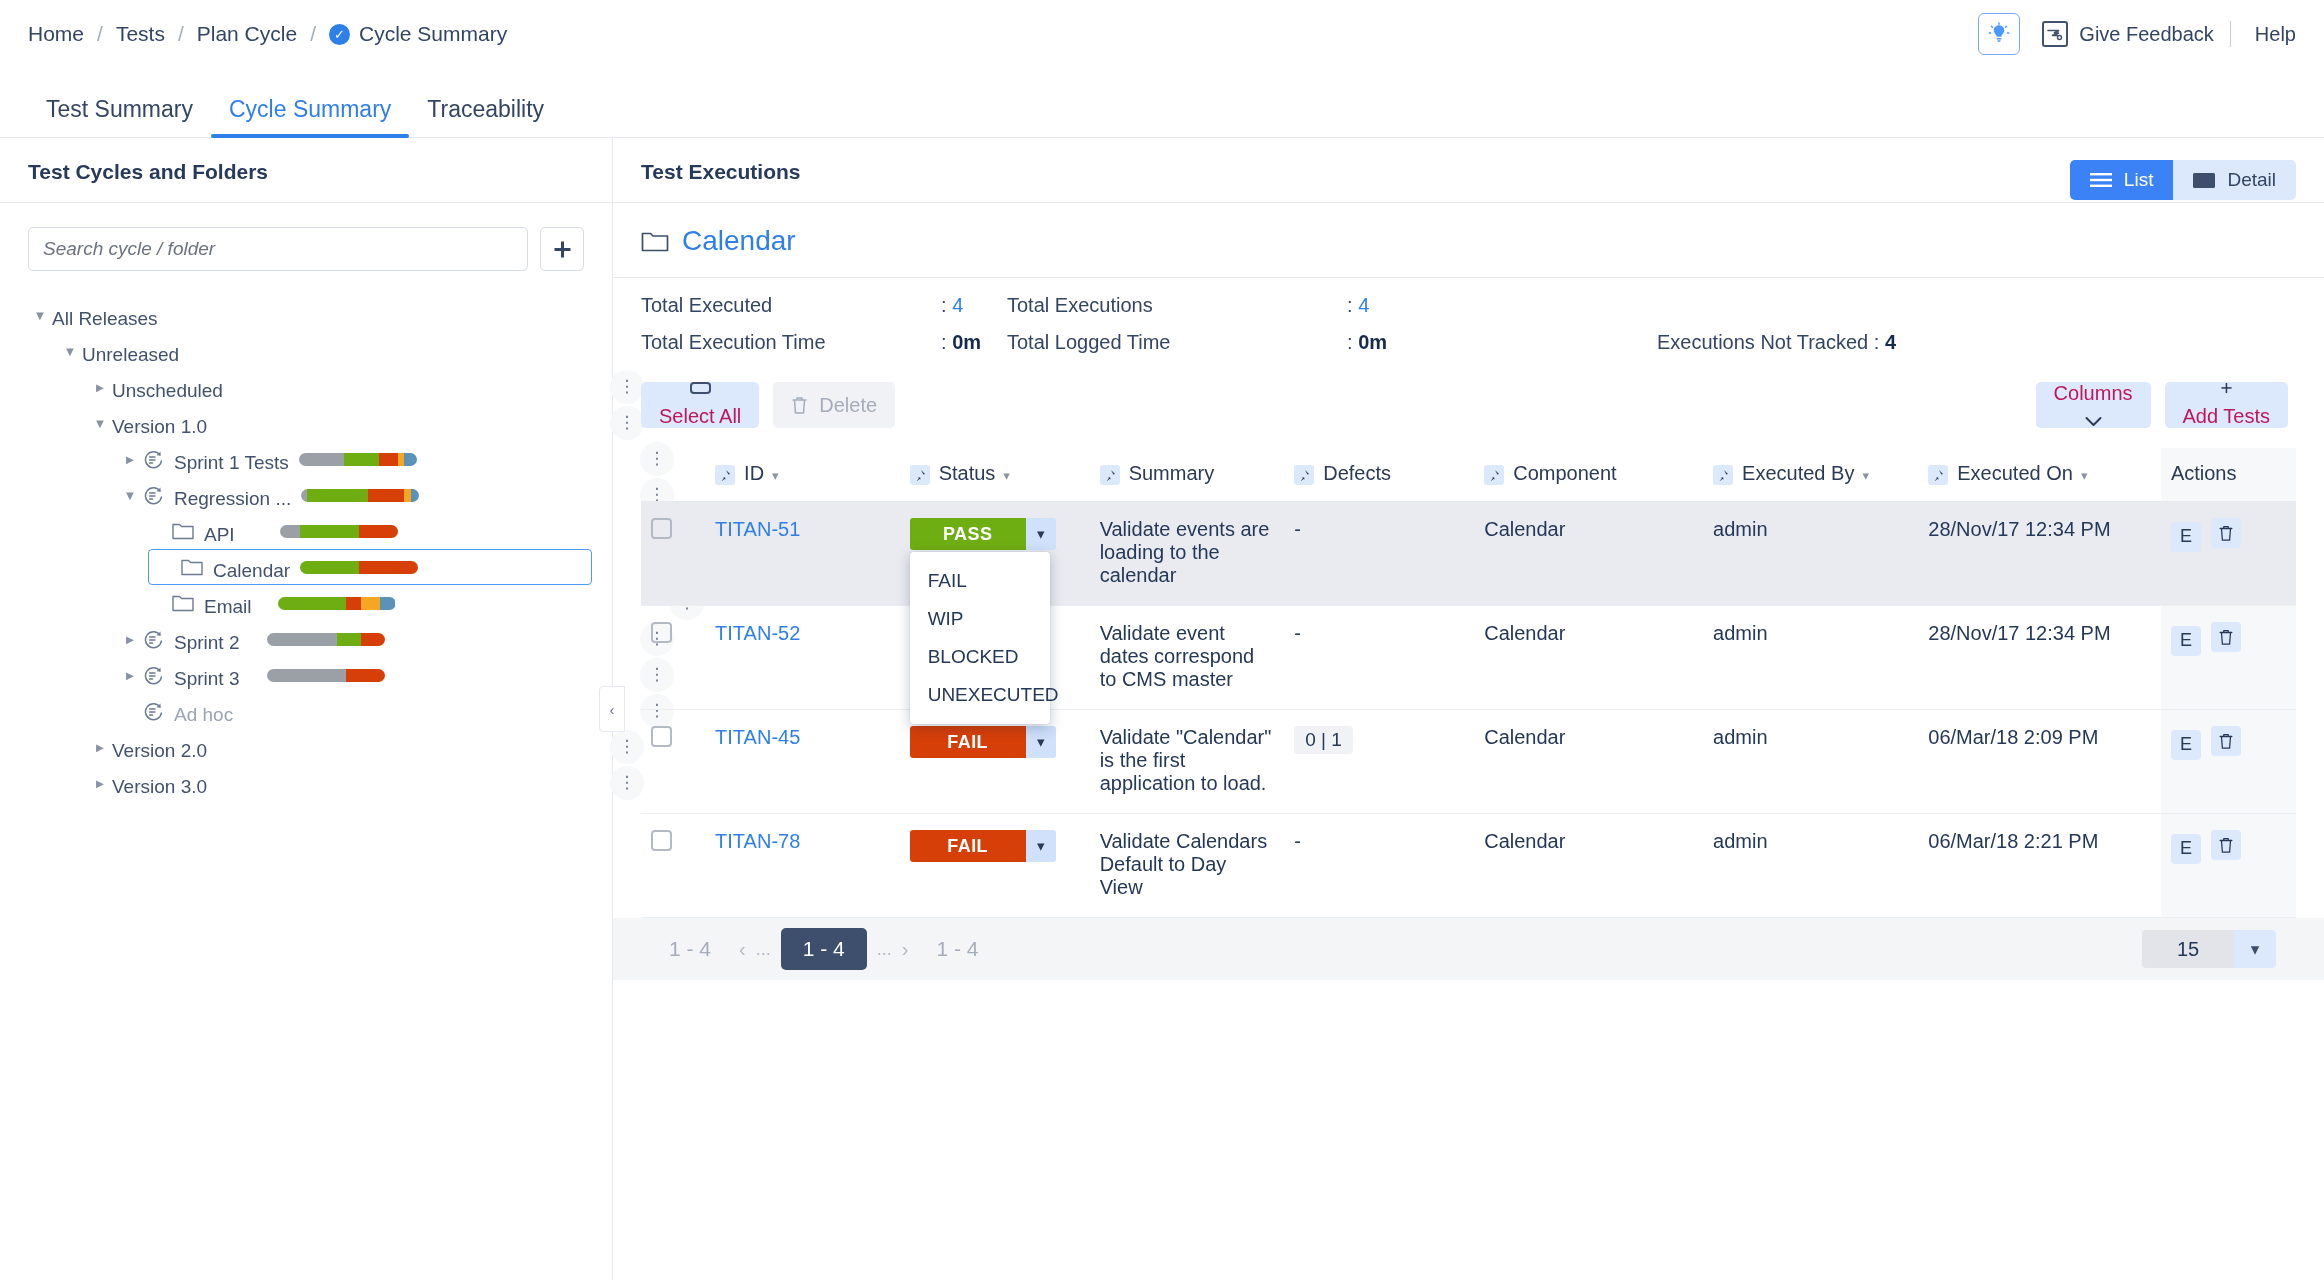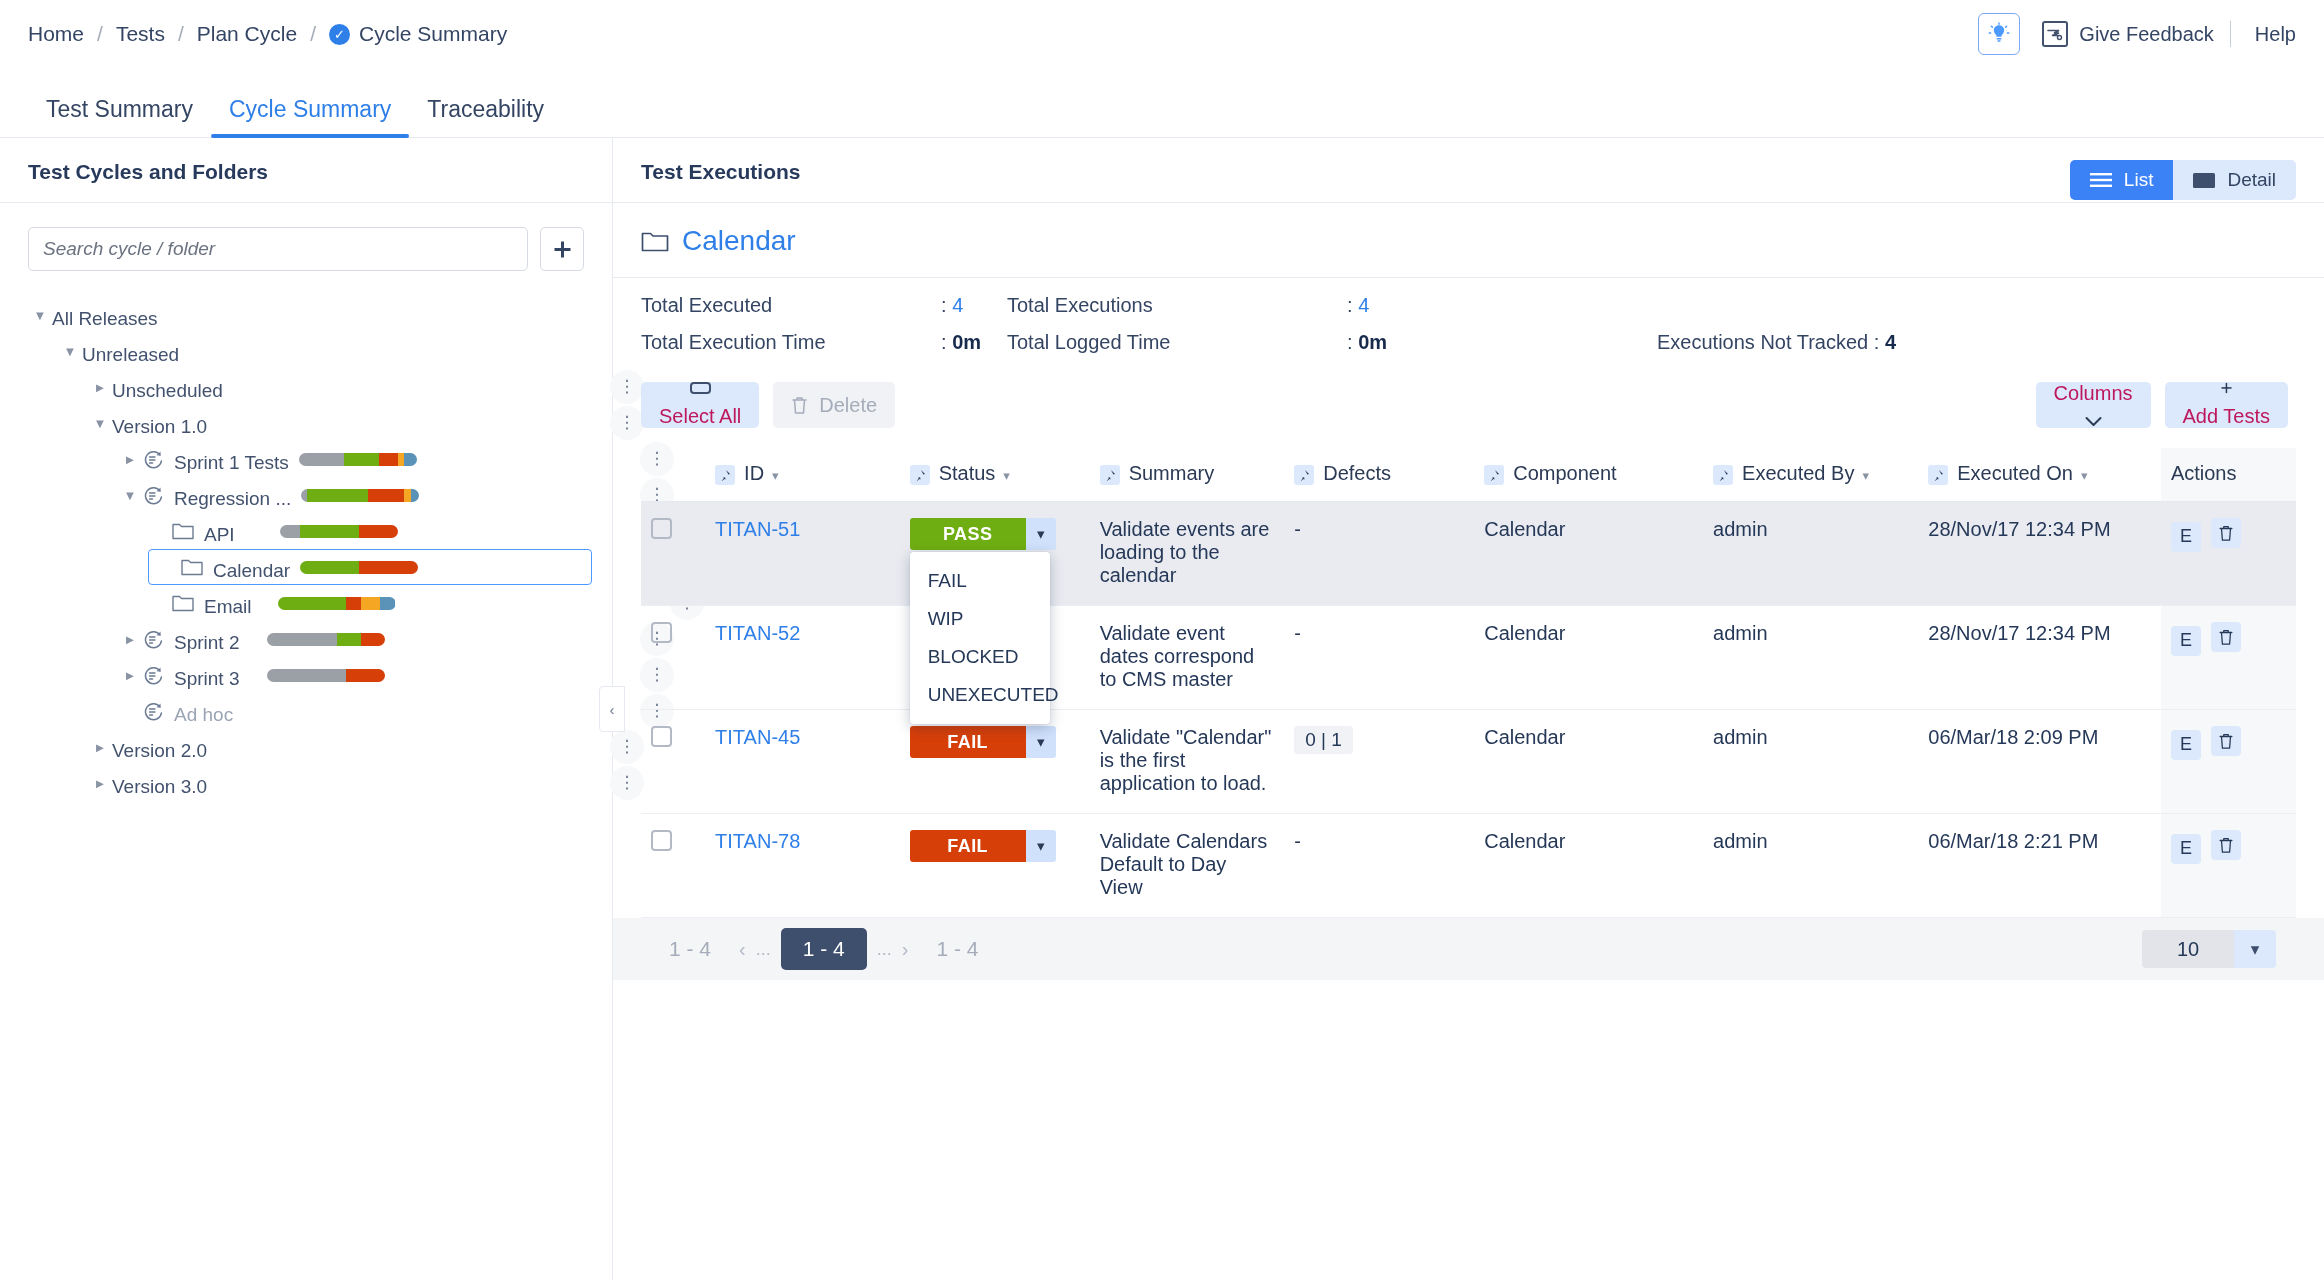--- a/index.html
+++ b/index.html
@@ -743,18 +743,18 @@
 
     <div class="pager">
       <span class="pg-txt">1 - 4</span>
       <span class="pg-arrow">‹</span>
       <span class="pg-dots">...</span>
       <span class="pg-cur">1 - 4</span>
       <span class="pg-dots">...</span>
       <span class="pg-arrow">›</span>
       <span class="pg-txt" style="margin-left:22px">1 - 4</span>
       <span class="pg-right">
-        <span class="pg-size">10</span>
+        <span class="pg-size">15</span>
         <span class="pg-size-caret">▾</span>
       </span>
     </div>
   </div>
 </div>
 
 </body></html>

